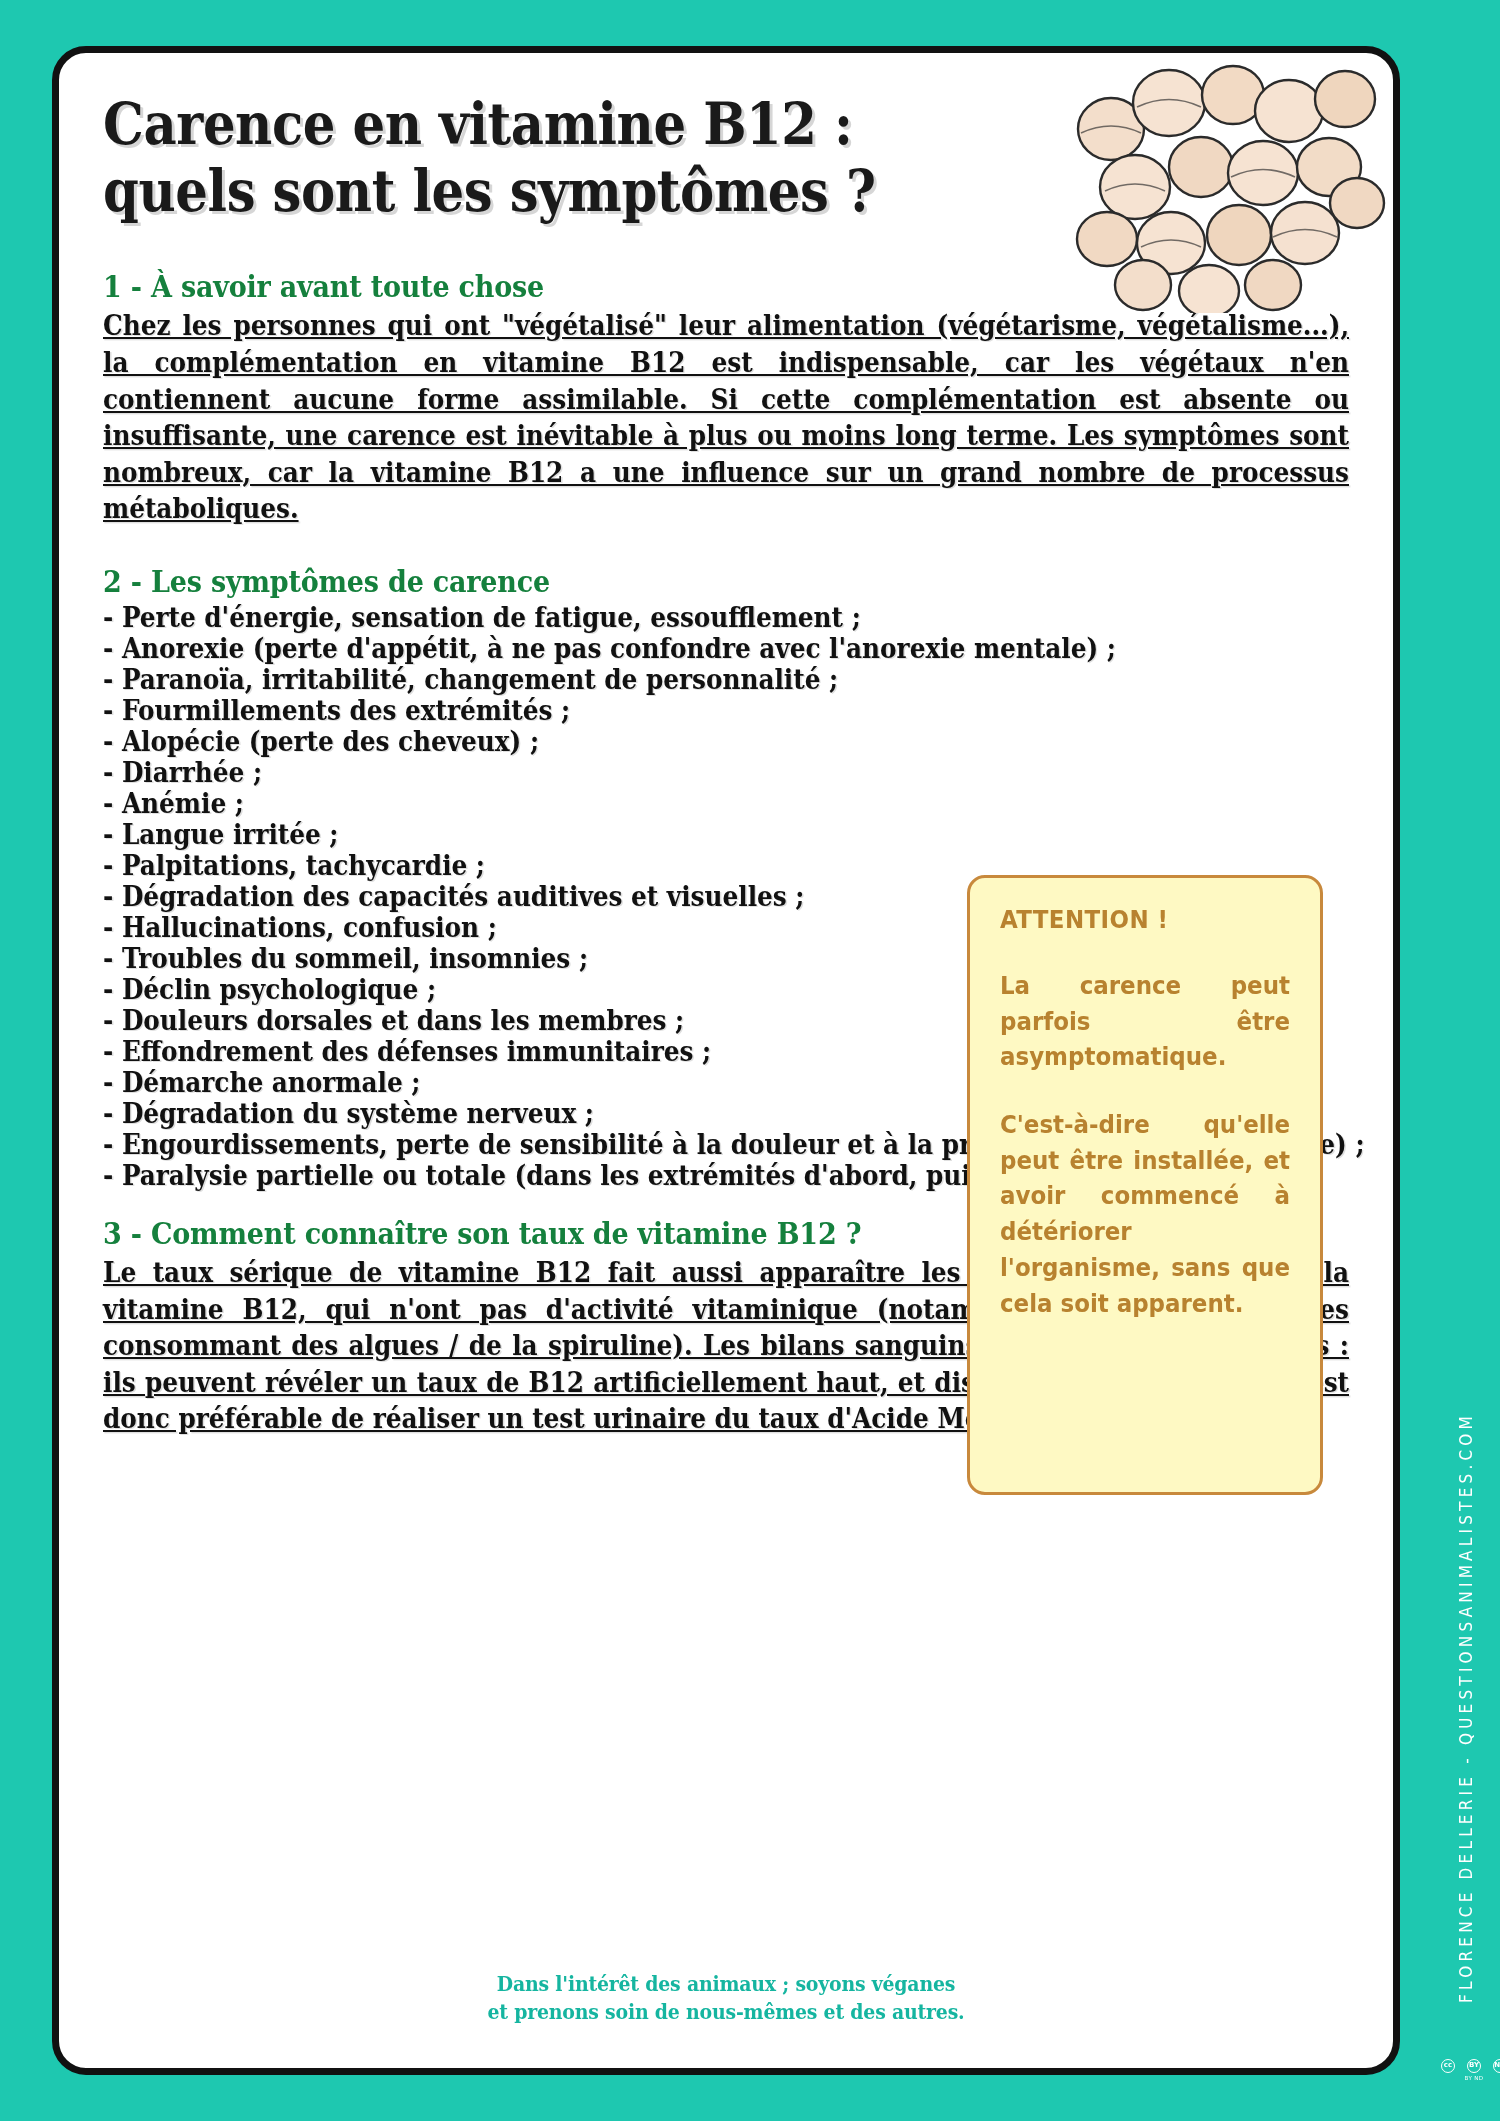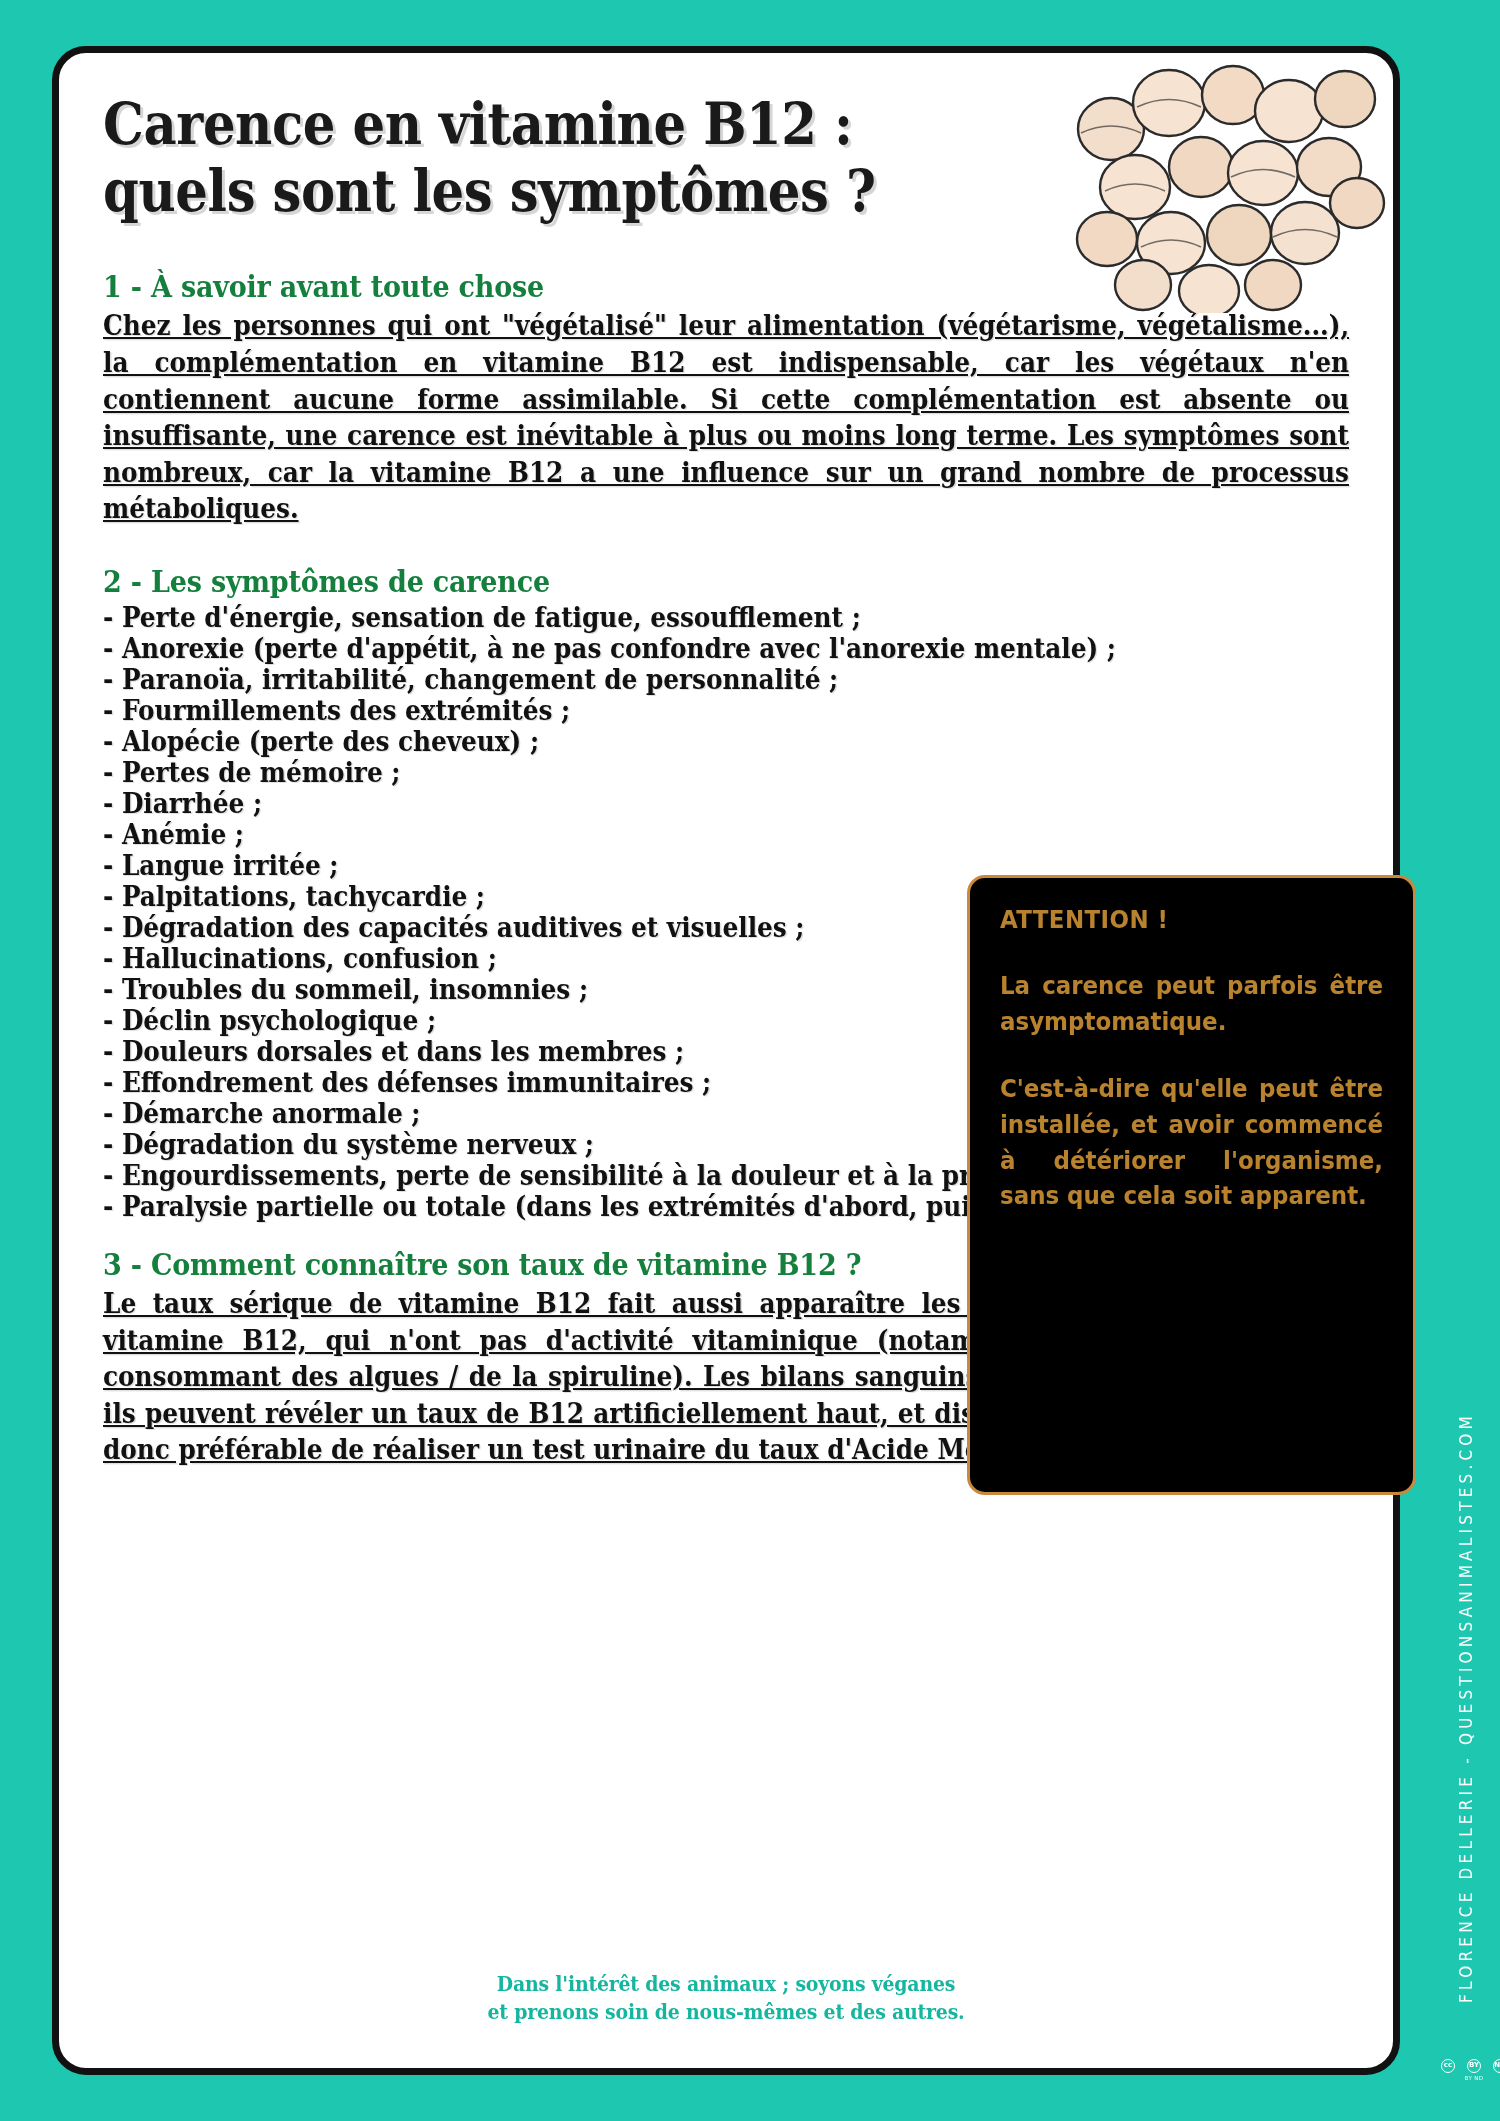--- a/index.html
+++ b/index.html
@@ -102,23 +102,23 @@
     color: #111111;
     white-space: nowrap;
     text-shadow: 1.4px 1.4px 0 rgba(140,140,140,0.28);
   }
 
   
   .attention-box {
     position: absolute;
     left: 908px;
     top: 822px;
-    width: 449px;
+    width: 356px;
     height: 620px;
-    background: #000000;
+    background: #fef9c3;
     border: 3px solid #c8893c;
     border-radius: 18px;
     box-sizing: border-box;
     padding: 26px 30px;
     z-index: 4;
   }
   .att-title {
     font-family: "DejaVu Sans Condensed", "Liberation Sans Narrow", "Liberation Sans", sans-serif;
     font-weight: bold;
     font-size: 25.5px;
@@ -261,21 +261,20 @@
       </div>
 
       <div class="sec2">
         <div class="section-head">2 - Les symptômes de carence</div>
         <ul class="symptom-list">
           <li>- Perte d'énergie, sensation de fatigue, essoufflement ;</li>
           <li>- Anorexie (perte d'appétit, à ne pas confondre avec l'anorexie mentale) ;</li>
           <li>- Paranoïa, irritabilité, changement de personnalité ;</li>
           <li>- Fourmillements des extrémités ;</li>
           <li>- Alopécie (perte des cheveux) ;</li>
-          <li>- Pertes de mémoire ;</li>
           <li>- Diarrhée ;</li>
           <li>- Anémie ;</li>
           <li>- Langue irritée ;</li>
           <li>- Palpitations, tachycardie ;</li>
           <li>- Dégradation des capacités auditives et visuelles ;</li>
           <li>- Hallucinations, confusion ;</li>
           <li>- Troubles du sommeil, insomnies ;</li>
           <li>- Déclin psychologique ;</li>
           <li>- Douleurs dorsales et dans les membres ;</li>
           <li>- Effondrement des défenses immunitaires ;</li>

